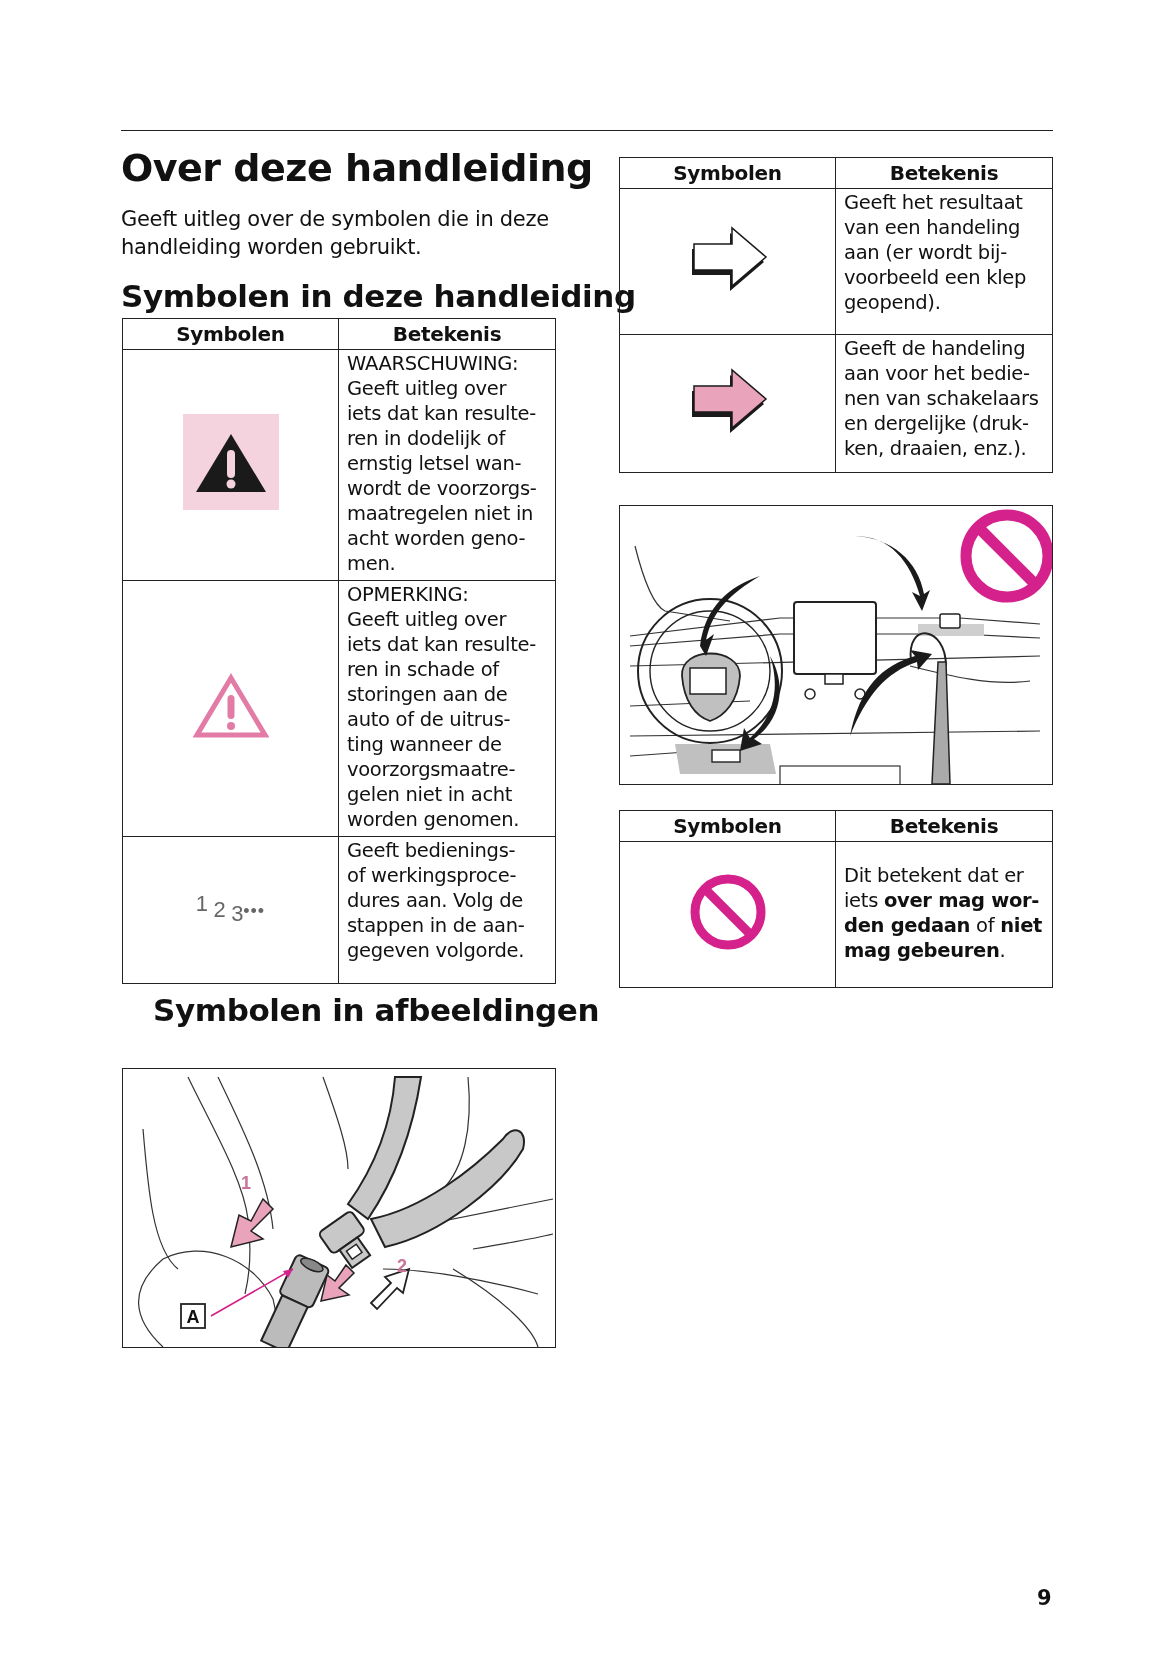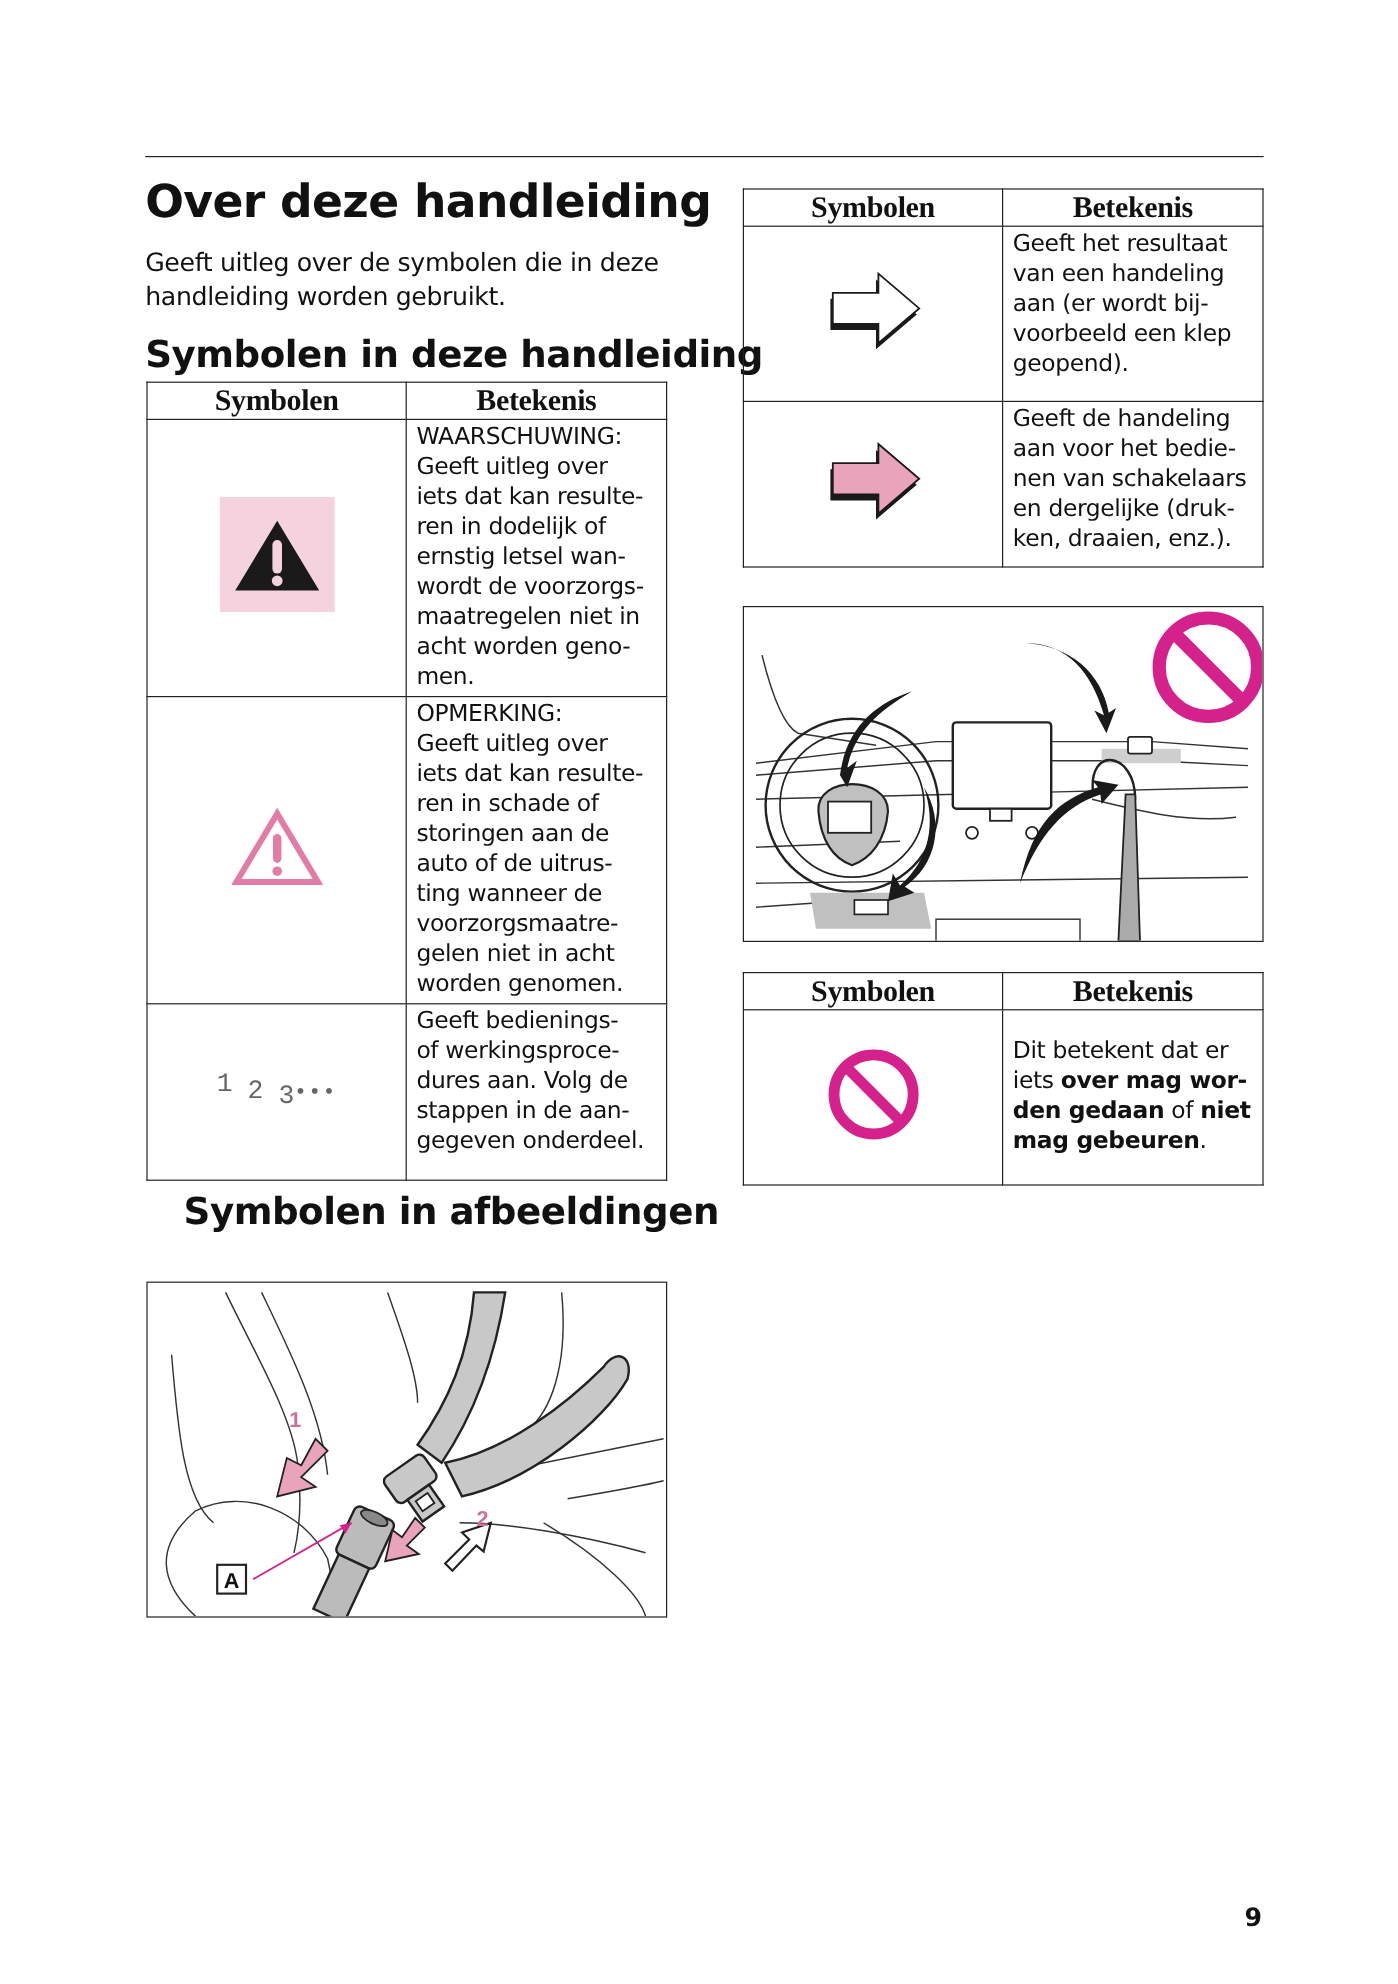--- a/index.html
+++ b/index.html
@@ -13,31 +13,31 @@
   .intro { position: absolute; left: 121px; top: 205px; width: 430px; font-size: 21px; line-height: 28px; letter-spacing: -0.3px; margin: 0; }
   .h2 { position: absolute; left: 121px; font-size: 31px; font-weight: bold; letter-spacing: -0.4px; margin: 0; }
   .h2.s1 { top: 278px; }
   .h2.s2 { top: 992px; margin-left: 32px; }
 
   table.sym {
     position: absolute; border-collapse: collapse; table-layout: fixed;
     font-size: 19.5px; line-height: 25px; letter-spacing: -0.3px;
   }
   table.sym th, table.sym td { border: 1.5px solid #222; padding: 0; vertical-align: top; }
-  table.sym th { font-weight: bold; font-size: 25px; height: 30px; vertical-align: middle; font-family: Liberation Serif, serif; }
+  table.sym th { font-weight: bold; font-size: 20px; height: 30px; vertical-align: middle; }
   table.sym td.symcell { vertical-align: middle; text-align: center; }
   table.sym td.txt { padding: 1px 6px 4px 8px; }
   table.sym td.txt.mid { vertical-align: middle; }
   .t1 { left: 122px; top: 318px; width: 433px; }
   .t2 { left: 619px; top: 157px; width: 433px; }
   .t3 { left: 619px; top: 810px; width: 433px; }
   .col1 { width: 216px; }
   .col2 { width: 217px; }
 
-  .steps { font-family: Liberation Mono, monospace; color: #666; font-size: 22px; display: inline-block; }
+  .steps { font-family: Liberation Sans, sans-serif; color: #666; font-size: 22px; display: inline-block; }
   .steps .s1 { position: relative; top: -6px; }
   .steps .s3 { position: relative; top: 4px; }
   .steps .dots { position: relative; top: 0px; font-size: 18px; letter-spacing: 1px; }
 
   .figure { position: absolute; border: 1.5px solid #222; background: #fff; overflow: hidden; }
   .fig-dash { left: 619px; top: 505px; width: 432px; height: 278px; }
   .fig-belt { left: 122px; top: 1068px; width: 432px; height: 278px; }
 
   .bold { font-weight: bold; }
   .page-num { position: absolute; left: 1037px; top: 1586px; font-size: 21px; font-weight: bold; }
@@ -110,21 +110,21 @@
           <span class="s1">1</span>
           <span class="s2">2</span>
           <span class="s3">3</span><span class="dots">•••</span>
         </span>
       </td>
       <td class="txt">
         <div>Geeft bedienings-</div>
         <div>of werkingsproce-</div>
         <div>dures aan. Volg de</div>
         <div>stappen in de aan-</div>
-        <div>gegeven onderdeel.</div>
+        <div>gegeven volgorde.</div>
       </td>
     </tr>
   </tbody>
 </table>
 
 <h2 class="h2 s2">Symbolen in afbeeldingen</h2>
 
 <div class="figure fig-belt">
   <svg width="432" height="278" viewBox="0 0 432 278">
     <g fill="none" stroke="#333" stroke-width="1.2">

